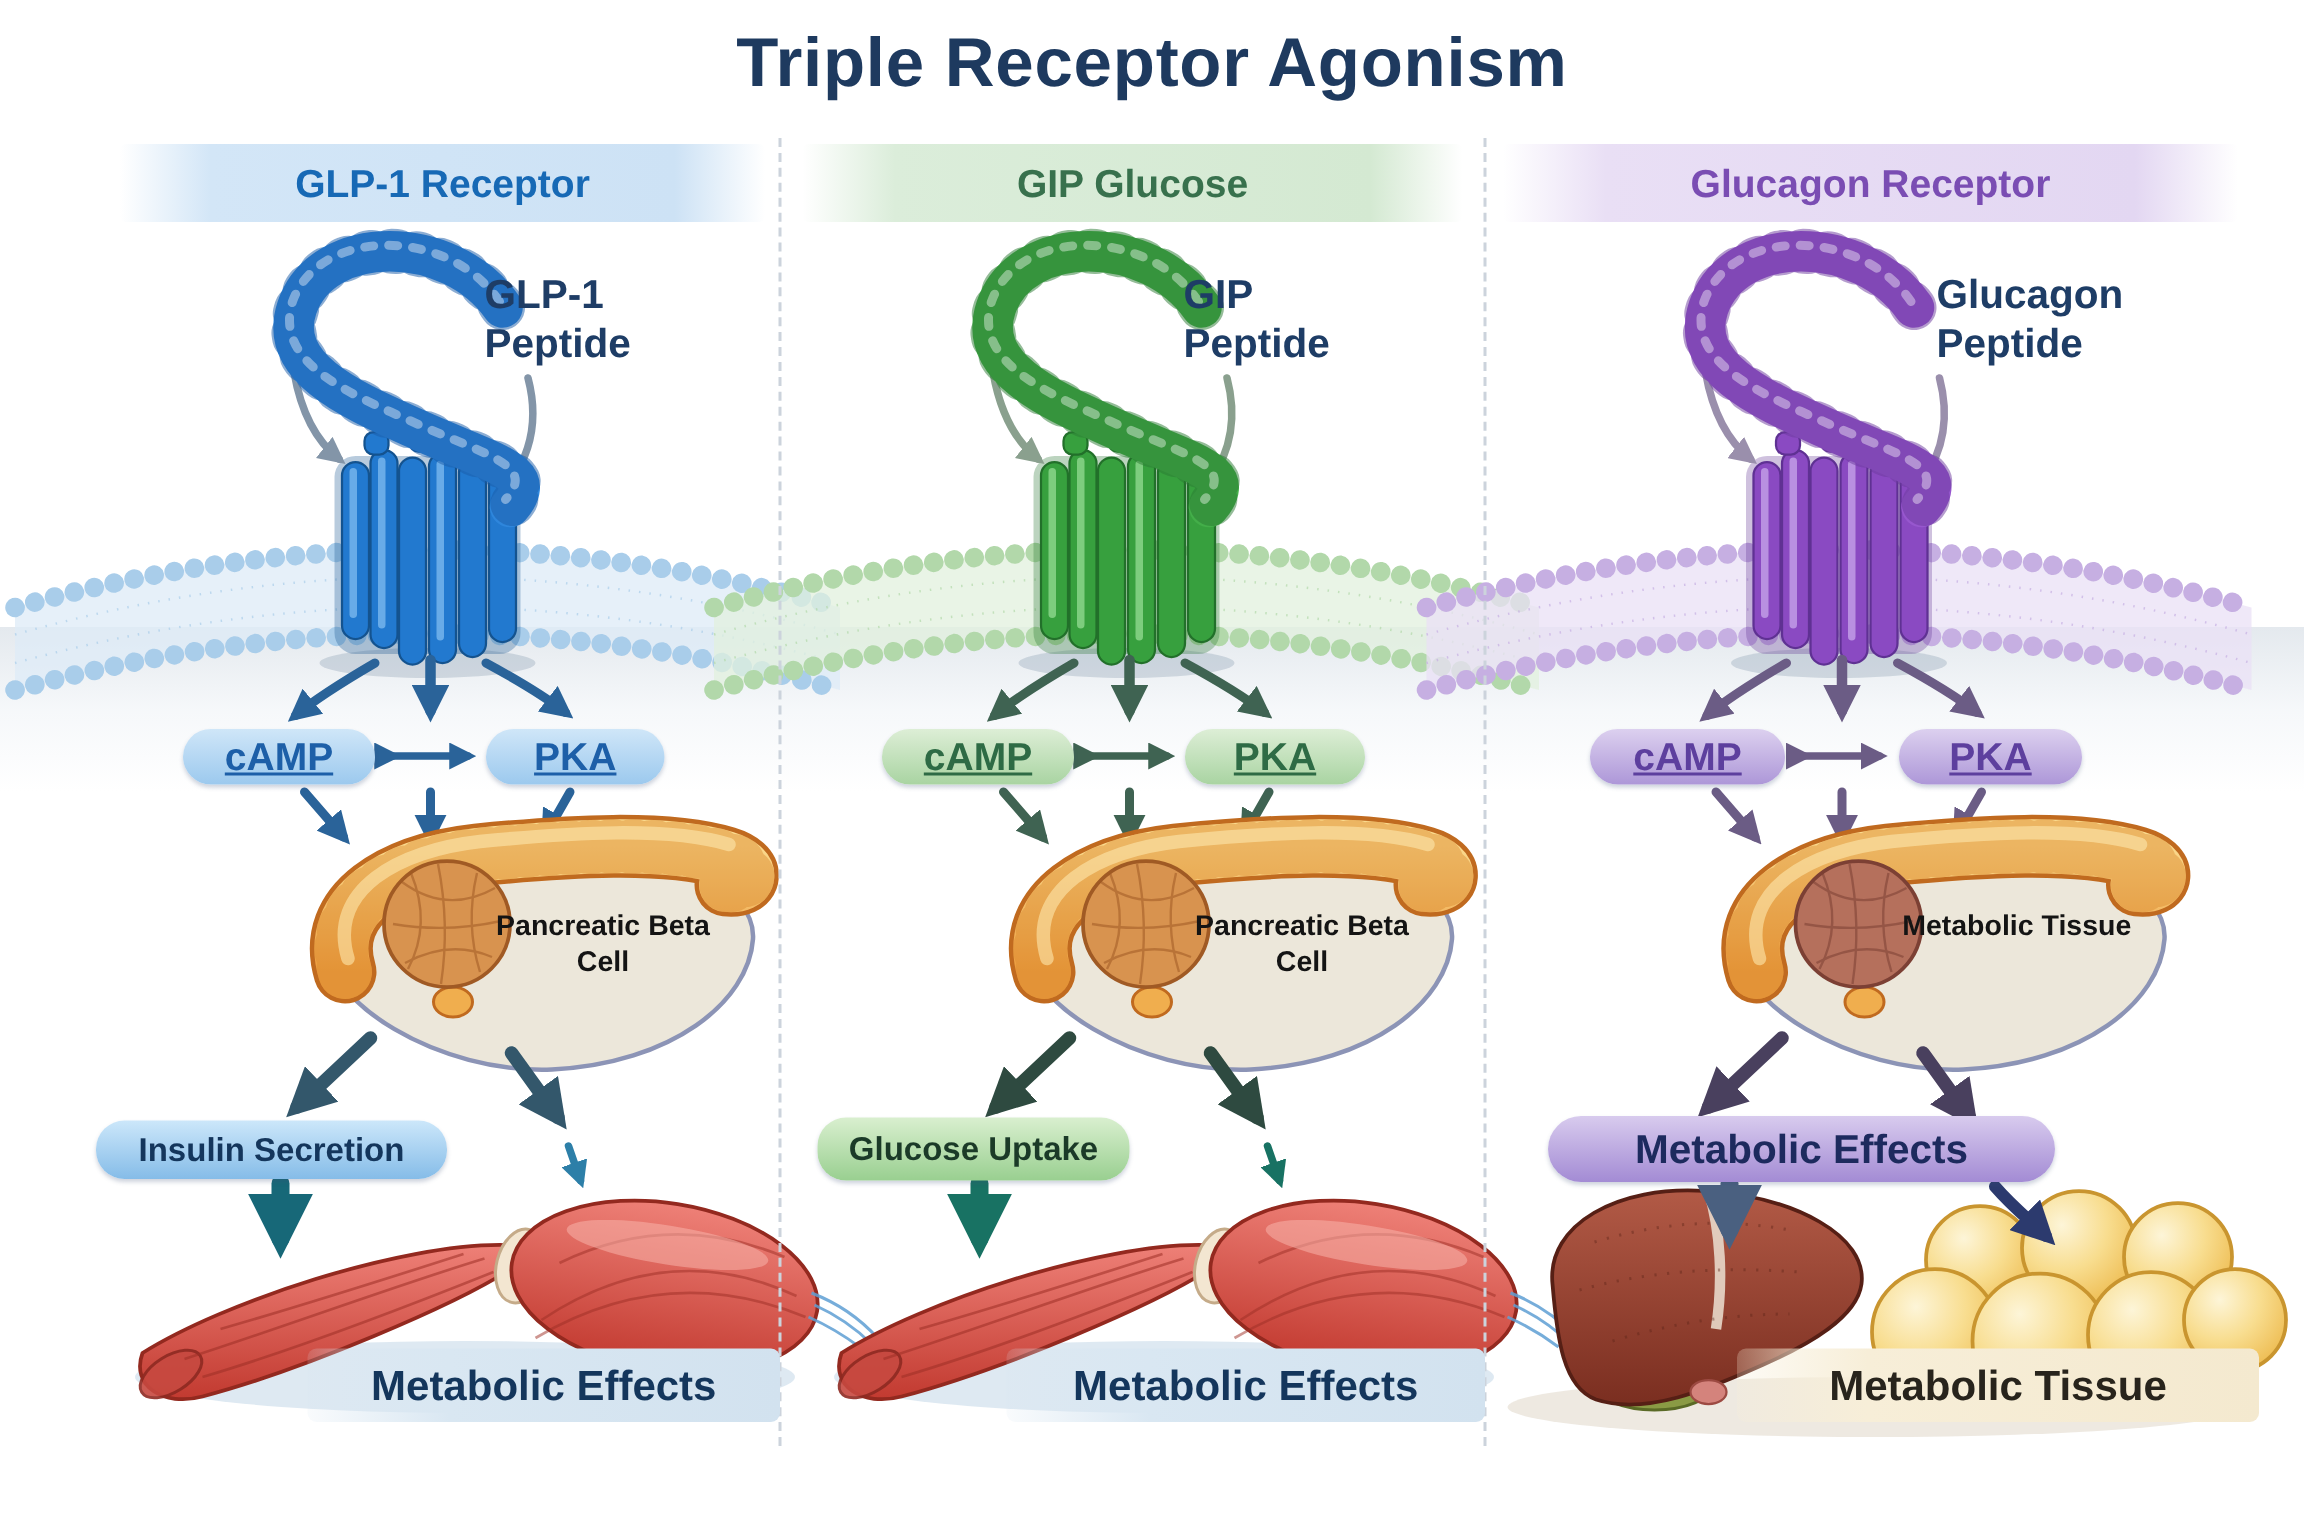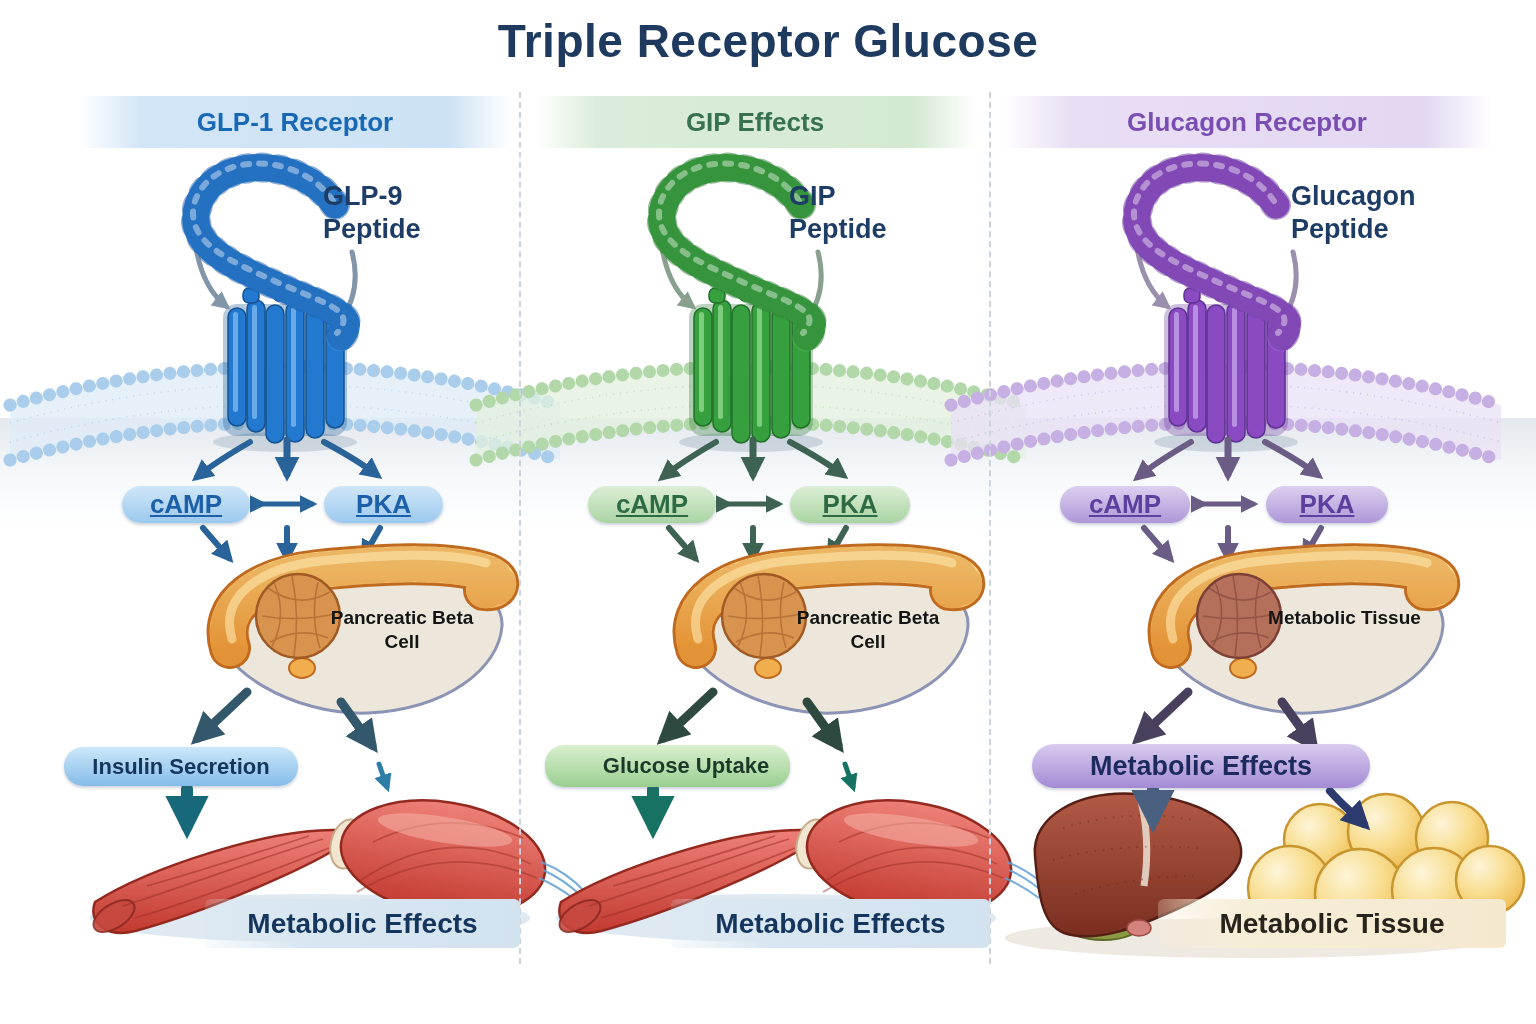--- a/index.html
+++ b/index.html
@@ -21,21 +21,21 @@
   .divider{position:absolute;top:92px;height:872px;width:0;border-left:2px dashed #ccd3dc;}
   .pep-label{position:absolute;font-size:27px;font-weight:bold;color:#1e3d66;line-height:1.22;}
   .pill{position:absolute;display:flex;align-items:center;justify-content:center;
         font-weight:bold;border-radius:19px;box-shadow:0 2px 3px rgba(60,80,120,.25);}
   .pill.sig{height:37px;font-size:26px;text-decoration:underline;}
   .sig.p1{background:linear-gradient(180deg,#cfe6f8,#9cc9ee);color:#1d5fa8;}
   .sig.p2{background:linear-gradient(180deg,#ddeed6,#a9d4a2);color:#2e6b45;}
   .sig.p3{background:linear-gradient(180deg,#dcd0ef,#ad97d8);color:#5d3f9e;}
   .pill.eff{font-size:22px;}
   .eff.p1{background:linear-gradient(180deg,#cce7fa,#85bce8);color:#14365c;}
-  .eff.p2{background:linear-gradient(180deg,#d9efcf,#99cf90);color:#1b3a28;padding-left:37px;}
+  .eff.p2{background:linear-gradient(180deg,#d9efcf,#99cf90);color:#1b3a28;}
   .eff.p3{background:linear-gradient(180deg,#d8cbee,#a38bd4);color:#1d2a5e;font-size:27px;border-radius:22px;}
   .cell-label{position:absolute;text-align:center;font-size:19px;font-weight:bold;color:#141414;line-height:1.25;}
   .bband{position:absolute;top:899px;height:49px;display:flex;align-items:center;justify-content:center;
          font-size:28px;font-weight:bold;border-radius:6px;}
   .bband.t1,.bband.t2{color:#14365c;
     background:linear-gradient(90deg,rgba(214,228,240,.15),#d9e7f2 30%,#d2e2ef 100%);}
   .bband.t3{color:#28241c;
     background:linear-gradient(90deg,rgba(247,238,216,.25),#f7eed8 25%,#f4e9cf 100%);}
   
   .c1v{--pep-main:#2e86dc;--pep-dark:#1a5ca8;--rec-main:#2279cf;--rec-dark:#14538f;--rec-light:#7ab8ee;
@@ -302,27 +302,27 @@
       <path d="M1188 692 L1139 738" stroke="#49405e" stroke-width="9" marker-end="url(#mkSlateP)"></path>
       <path d="M1282 702 L1313 745" stroke="#49405e" stroke-width="9" marker-end="url(#mkSlateP)"></path>
       <path d="M1153 789 L1153 820" stroke="#4a6080" stroke-width="12" marker-end="url(#mkSteel)"></path>
       <path d="M1330 791 C1343 806 1354 814 1364 824" stroke="#2c3a6e" stroke-width="8" marker-end="url(#mkNavy)"></path>
     </g>
   </svg>
 
   <div class="divider" style="left:519px"></div>
   <div class="divider" style="left:989px"></div>
 
-  <div class="title">Triple Receptor Glucose</div>
+  <div class="title">Triple Receptor Agonism</div>
 
   <div class="band b1">GLP-1 Receptor</div>
-  <div class="band b2">GIP Effects</div>
+  <div class="band b2">GIP Glucose</div>
   <div class="band b3">Glucagon Receptor</div>
 
-  <div class="pep-label" style="left:323px;top:180px;width:130px">GLP-9 Peptide</div>
+  <div class="pep-label" style="left:323px;top:180px;width:130px">GLP-1 Peptide</div>
   <div class="pep-label" style="left:789px;top:180px;width:120px">GIP Peptide</div>
   <div class="pep-label" style="left:1291px;top:180px;width:150px">Glucagon Peptide</div>
 
   <div class="pill sig p1" style="left:122px;top:486px;width:128px">cAMP</div>
   <div class="pill sig p1" style="left:324px;top:486px;width:119px">PKA</div>
   <div class="pill sig p2" style="left:588px;top:486px;width:128px">cAMP</div>
   <div class="pill sig p2" style="left:790px;top:486px;width:120px">PKA</div>
   <div class="pill sig p3" style="left:1060px;top:486px;width:130px">cAMP</div>
   <div class="pill sig p3" style="left:1266px;top:486px;width:122px">PKA</div>
 

